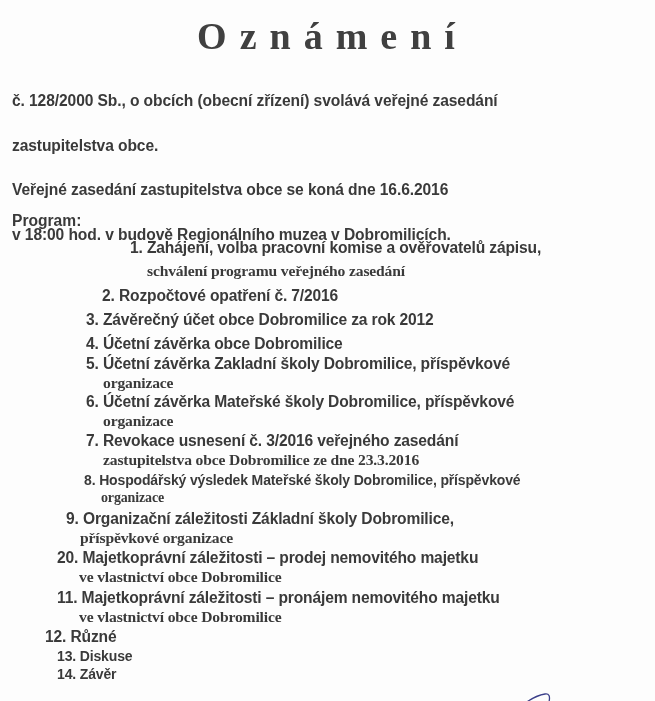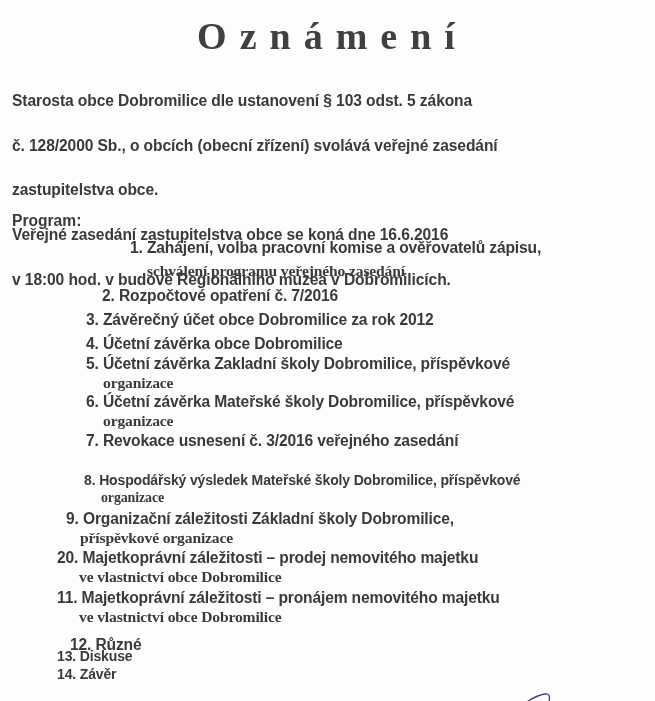--- a/index.html
+++ b/index.html
@@ -42,21 +42,20 @@
       position: absolute; left: 515px; top: 688px;
       width: 70px; height: 20px;
     }
   </style>
 </head>
 <body>
 
 <div class="title">Oznámení</div>
 
 <div class="intro">
-  <div>Starosta obce Dobromilice dle ustanovení § 103 odst. 5 zákona</div>
   <div>č. 128/2000 Sb., o obcích (obecní zřízení) svolává veřejné zasedání</div>
   <div>zastupitelstva obce.</div>
   <div>Veřejné zasedání zastupitelstva obce se koná dne 16.6.2016</div>
   <div>v 18:00 hod. v budově Regionálního muzea v Dobromilicích.</div>
 </div>
 
 <div class="program-label">Program:</div>
 
 <div>
   <div class="item" style="left:86px; top:238px;margin-left:44px;">
@@ -82,20 +81,21 @@
     <span class="line2" style="padding-left:17px;">organizace</span>
   </div>
   <div class="item" style="left:86px; top:392px;">
     <span class="num">6.</span>
     <span>Účetní závěrka Mateřské školy Dobromilice, příspěvkové</span>
     <span class="line2" style="padding-left:17px;">organizace</span>
   </div>
   <div class="item" style="left:86px; top:431px;">
     <span class="num">7.</span>
     <span>Revokace usnesení č. 3/2016 veřejného zasedání</span>
+    <span class="line2" style="padding-left:17px;">zastupitelstva obce Dobromilice ze dne 23.3.2016</span>
   </div>
   <div class="item small" style="left:84px; top:472px; line-height:17px;">
     <span class="num">8.</span>
     <span>Hospodářský výsledek Mateřské školy Dobromilice, příspěvkové</span>
     <span class="line2" style="padding-left:17px;">organizace</span>
   </div>
   <div class="item" style="left:66px; top:509px;">
     <span class="num">9.</span>
     <span>Organizační záležitosti Základní školy Dobromilice,</span>
     <span class="line2" style="padding-left:14px;">příspěvkové organizace</span>
@@ -103,21 +103,21 @@
   <div class="item" style="left:57px; top:548px;">
     <span class="num">20.</span>
     <span>Majetkoprávní záležitosti – prodej nemovitého majetku</span>
     <span class="line2" style="padding-left:22px;">ve  vlastnictví obce Dobromilice</span>
   </div>
   <div class="item" style="left:57px; top:588px;">
     <span class="num">11.</span>
     <span>Majetkoprávní záležitosti – pronájem nemovitého majetku</span>
     <span class="line2" style="padding-left:22px;">ve vlastnictví obce Dobromilice</span>
   </div>
-  <div class="item" style="left:70px; top:627px;margin-top:8px;">
+  <div class="item" style="left:45px; top:627px;">
     <span class="num">12.</span>
     <span>Různé</span>
   </div>
   <div class="item small" style="left:57px; top:647px;">
     <span class="num">13.</span>
     <span>Diskuse</span>
   </div>
   <div class="item small" style="left:57px; top:665px;">
     <span class="num">14.</span>
     <span>Závěr</span>

